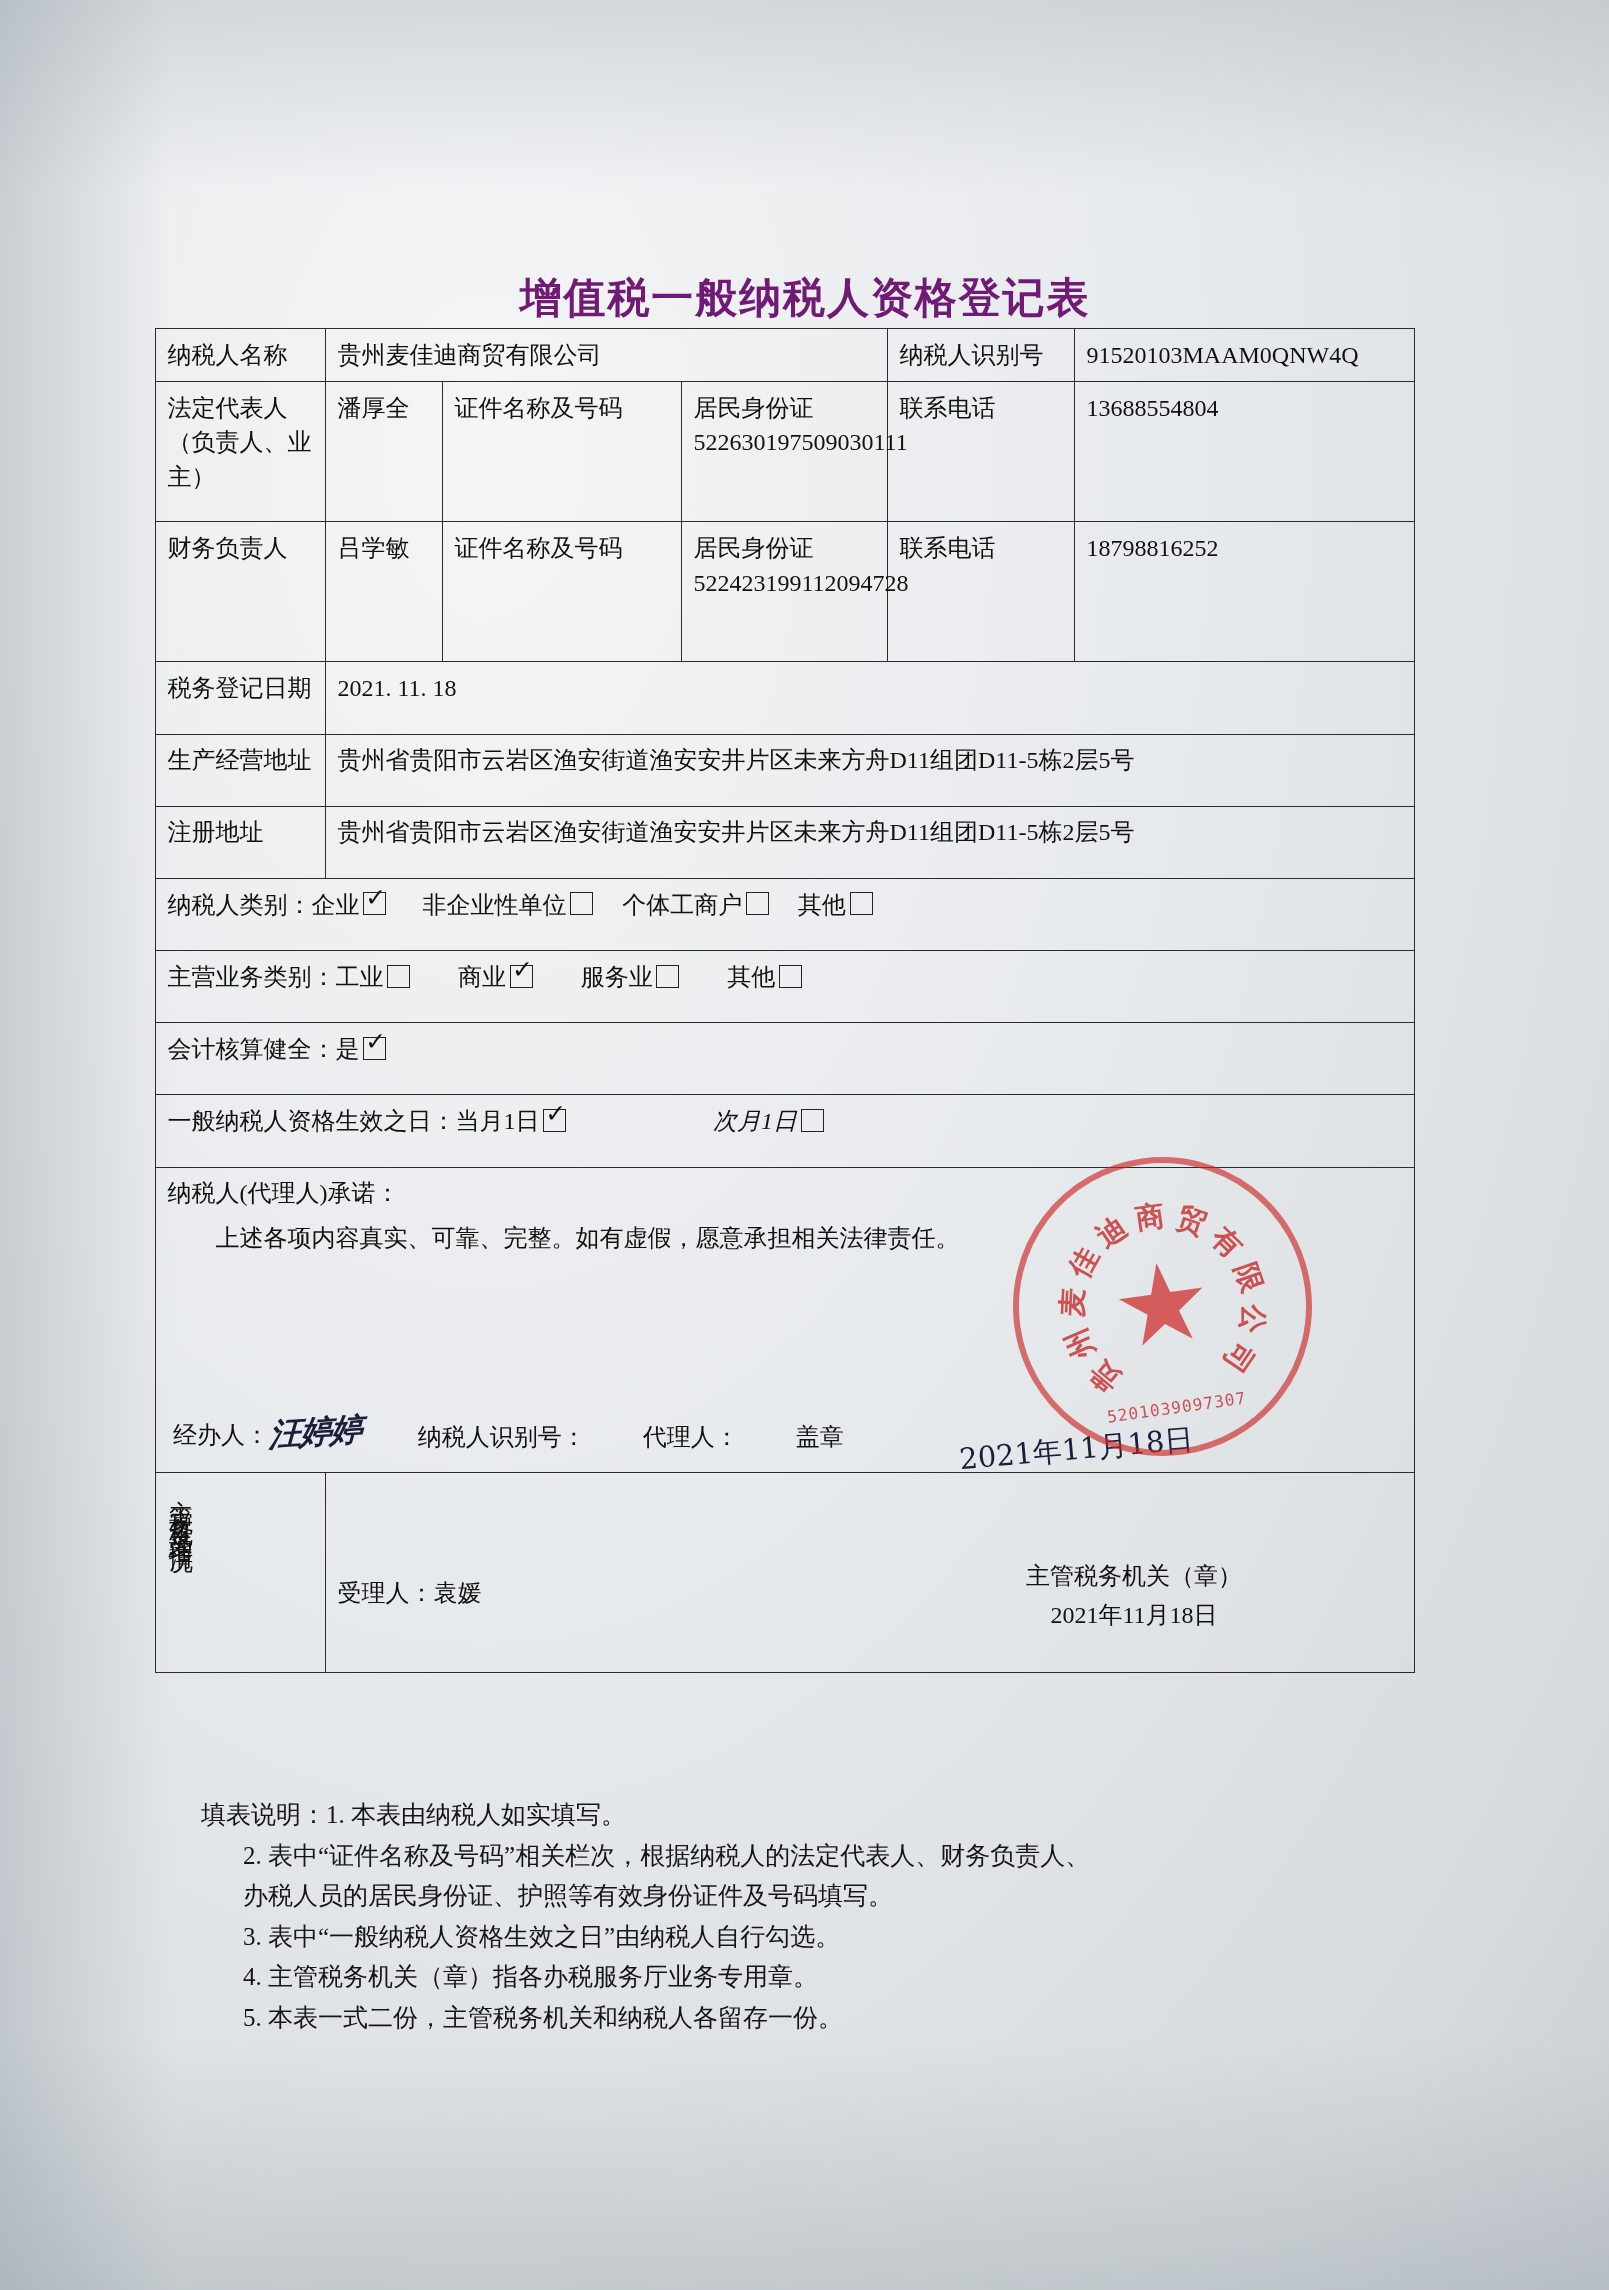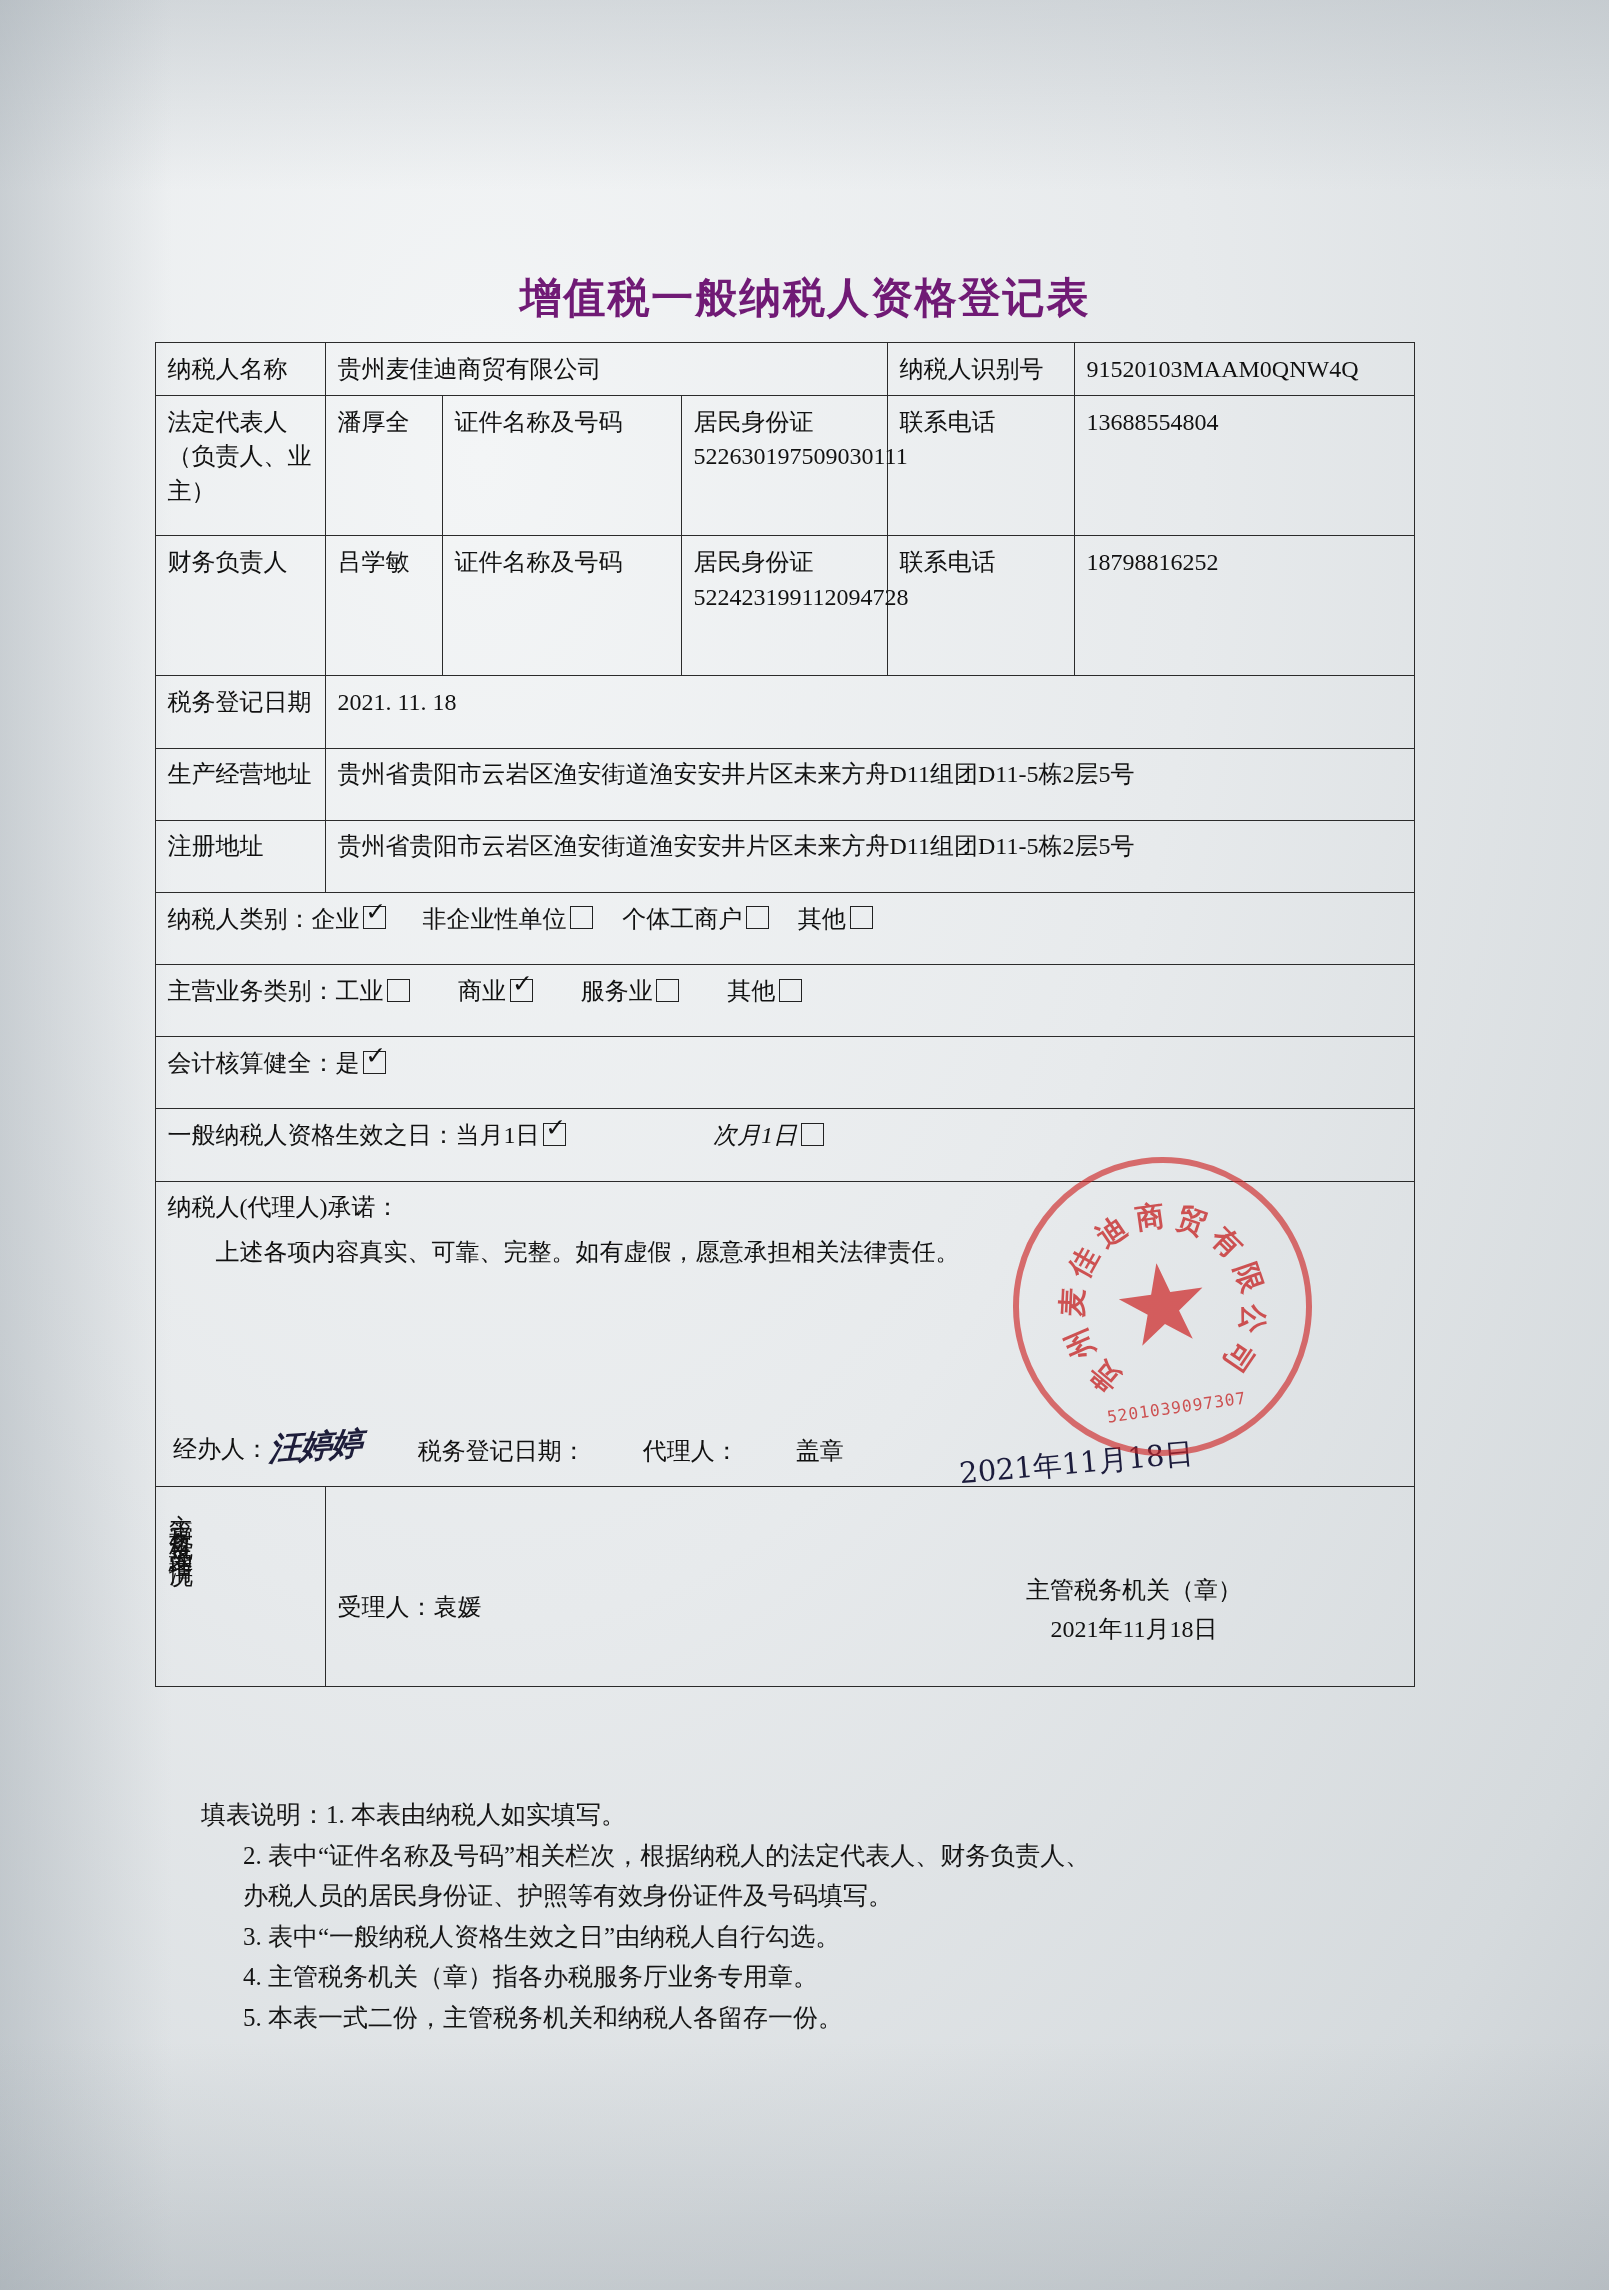--- a/index.html
+++ b/index.html
@@ -55,21 +55,21 @@
     font-size: 42px;
     font-weight: bold;
     letter-spacing: 1.9px;
     color: #701a75;
     font-family: "DejaVu Serif", "Liberation Serif", serif;
   }
 
   table.main {
     position: absolute;
     left: 155px;
-    top: 342px;
+    top: 328px;
     width: 1260px;
     border-collapse: collapse;
     table-layout: fixed;
     color: #111;
     font-size: 24px;
     line-height: 1.45;
   }
   table.main td {
     border: 1.9px solid #2b2b2b;
     padding: 8.6px 11.5px;
@@ -305,21 +305,21 @@
 
     <tr>
       <td class="promise-cell" colspan="6">
         <div class="promise-line1">纳税人(代理人)承诺：</div>
         <div class="promise-line2">上述各项内容真实、可靠、完整。如有虚假，愿意承担相关法律责任。</div>
 
         <div class="sign-row">
           <div class="sign-item">
             <span>经办人：</span><span class="handwrite">汪婷婷</span>
           </div>
-          <div class="sign-item">税务登记日期：</div>
+          <div class="sign-item">纳税人识别号：</div>
           <div class="sign-item">代理人：</div>
           <div class="sign-item">盖章</div>
         </div>
         <div class="handwrite-date">2021年11月18日</div>
       </td>
     </tr>
 
 
     <tr>
       <td class="office-cell" style="text-align:center">

